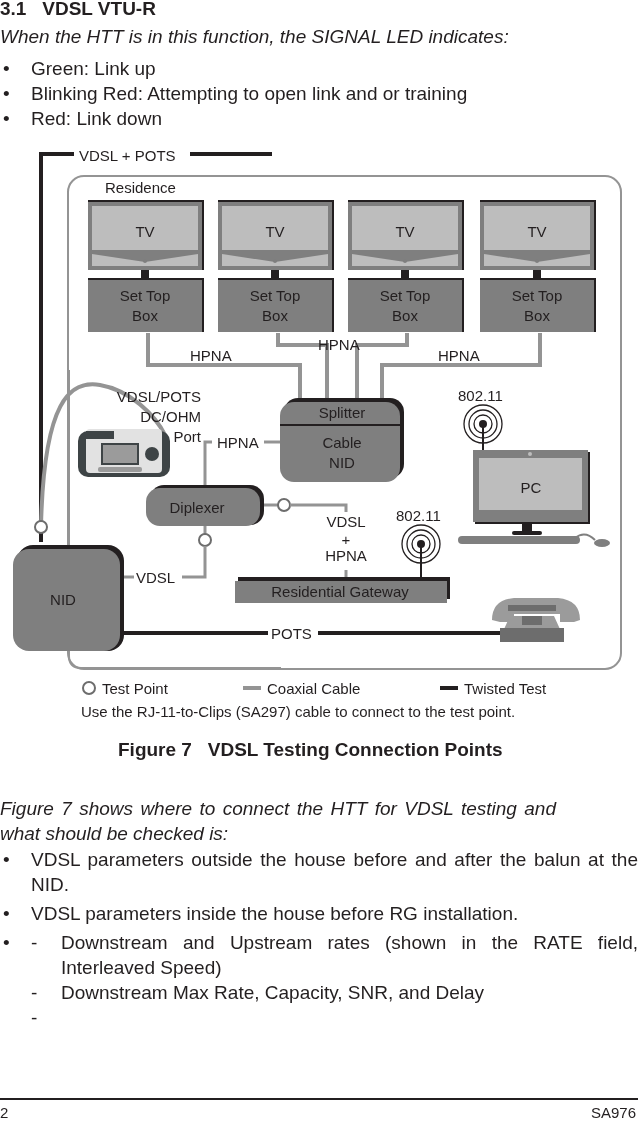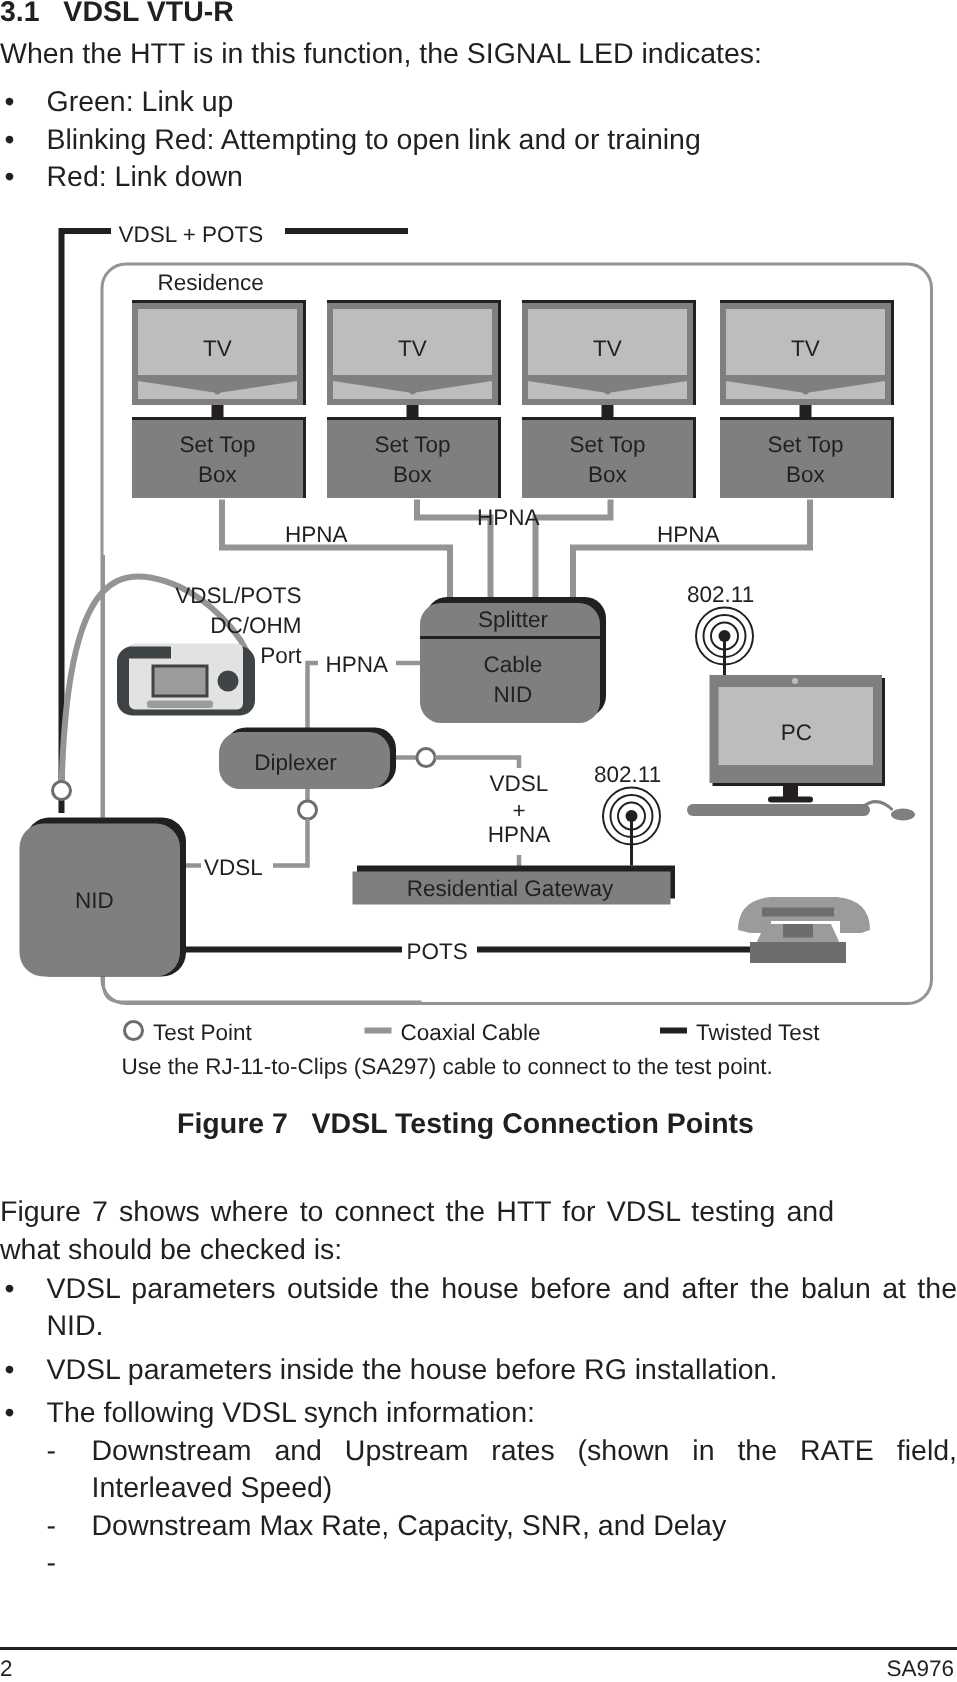--- a/index.html
+++ b/index.html
@@ -1,20 +1,20 @@
 <!DOCTYPE html>
 <html><head>
 <meta charset="utf-8">
 <style>
   html, body { margin: 0; padding: 0; background: #ffffff; }
   body { width: 638px; height: 1121px; position: relative; overflow: hidden;
          font-family: "Liberation Sans", sans-serif; color: #231f20; }
   .abs { position: absolute; }
   .section-title { left: 0; top: -2px; font-size: 19px; font-weight: bold; white-space: pre; }
-  .body-text { font-size: 19px; line-height: 25px; }
+  .body-text { font-size: 19px; line-height: 25px; font-style: italic; }
   .intro { left: 0; top: 24px; }
   .bullets { left: 0; margin: 0; padding: 0; list-style: none; }
   .bullets li { position: relative; padding-left: 31px; font-size: 19px; line-height: 25px; }
   .bullets li .dot { position: absolute; left: 3px; top: 0; }
   .b1 { top: 56px; }
   svg#diagram { position: absolute; left: 0; top: 140px; }
   svg text { font-family: "Liberation Sans", sans-serif; }
   .legend { top: 680px; font-size: 15px; }
   .note { left: 81px; top: 703px; font-size: 15px; }
   .fig-caption { left: 118px; top: 739px; font-size: 19px; font-weight: bold; white-space: pre; }
@@ -218,21 +218,21 @@
   <span style="display:inline-block;width:18px;height:4px;background:#231f20;vertical-align:4px;margin-right:6px;"></span><span>Twisted Test</span>
 </div>
 <div class="abs note">Use the RJ-11-to-Clips (SA297) cable to connect to the test point.</div>
 
 <div class="abs fig-caption">Figure 7   VDSL Testing Connection Points</div>
 
 <div class="abs body-text para">Figure 7 shows where to connect the HTT for VDSL testing and what should be checked is:</div>
 <ul class="abs bullets list2">
   <li><span class="dot">•</span><span>VDSL parameters outside the house before and after the balun at the NID.</span></li>
   <li><span class="dot">•</span><span>VDSL parameters inside the house before RG installation.</span></li>
-  <li><span class="dot">•</span><span>The following VDSL synch information:</span>
+  <li><span class="dot">•</span>
     <ul class="sublist">
       <li><span class="dash">-</span><span>Downstream and Upstream rates (shown in the RATE field, Interleaved Speed)</span></li>
       <li><span class="dash">-</span><span>Downstream Max Rate, Capacity, SNR, and Delay</span></li>
       <li><span class="dash">-</span></li>
     </ul>
   </li>
 </ul>
 
 <div class="abs footer-line"></div>
 <div class="abs page-num">2</div>

